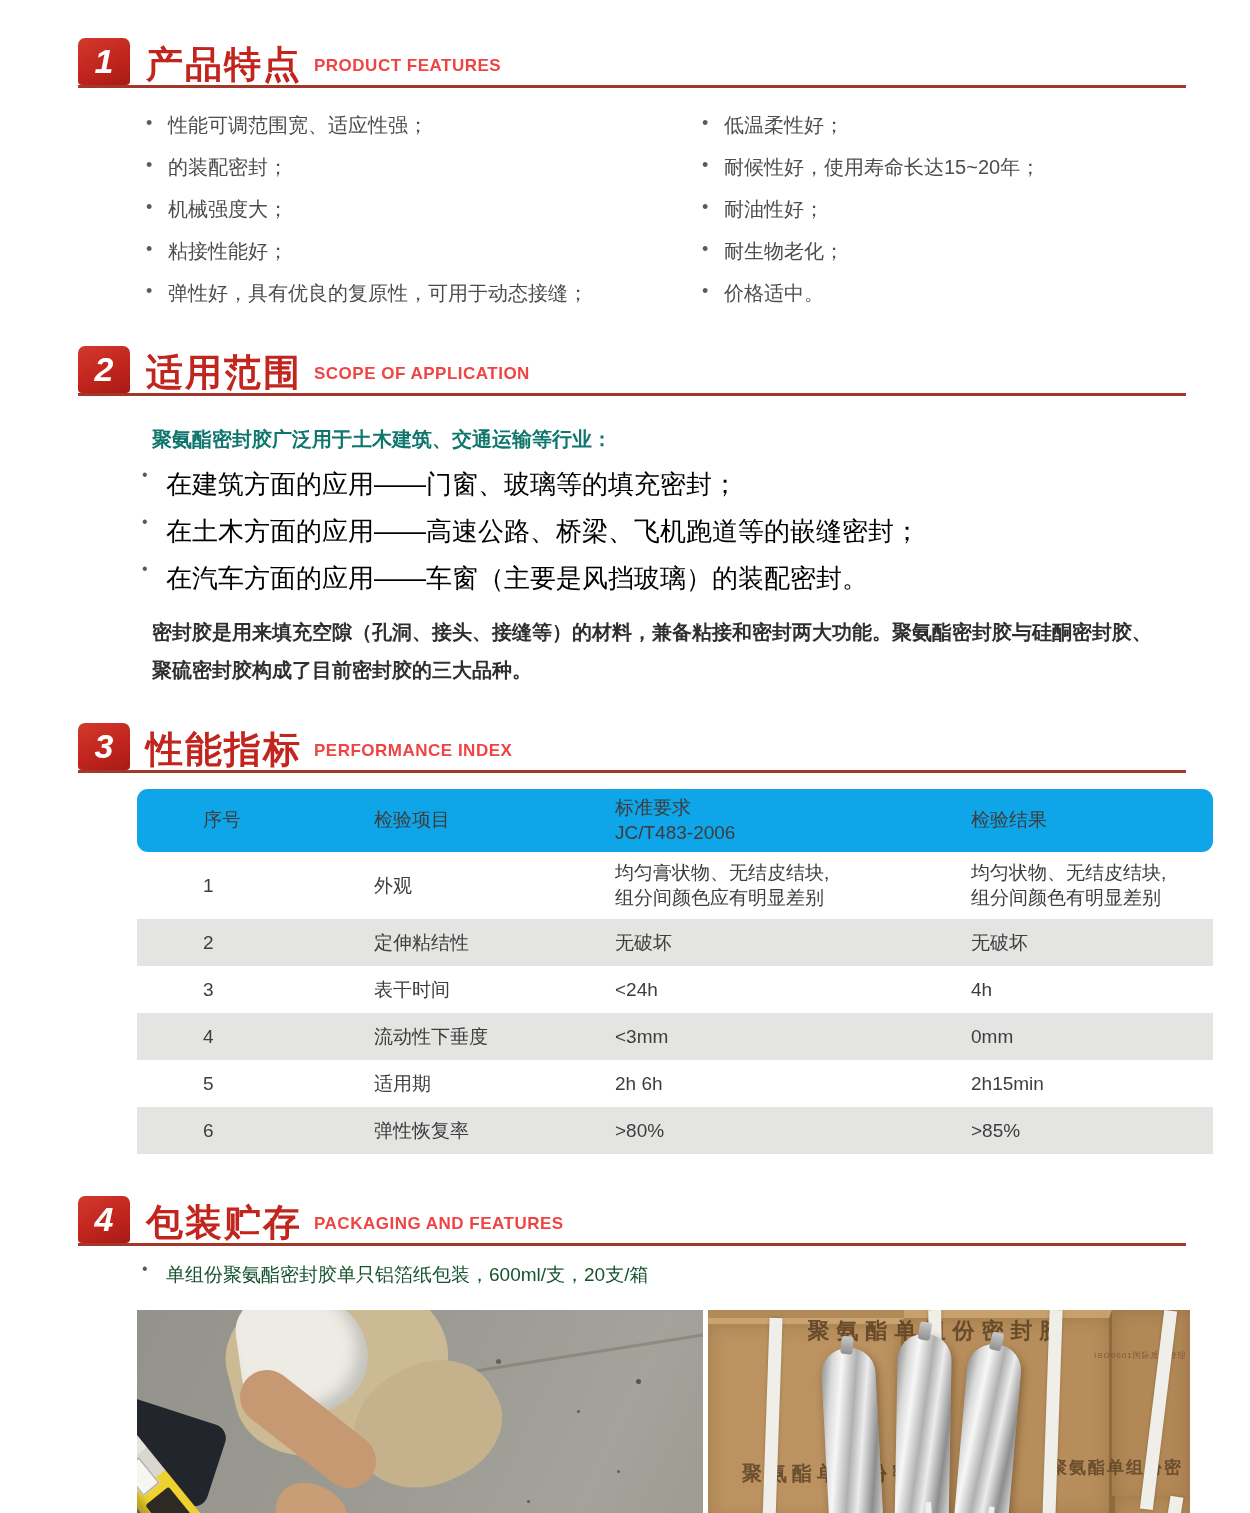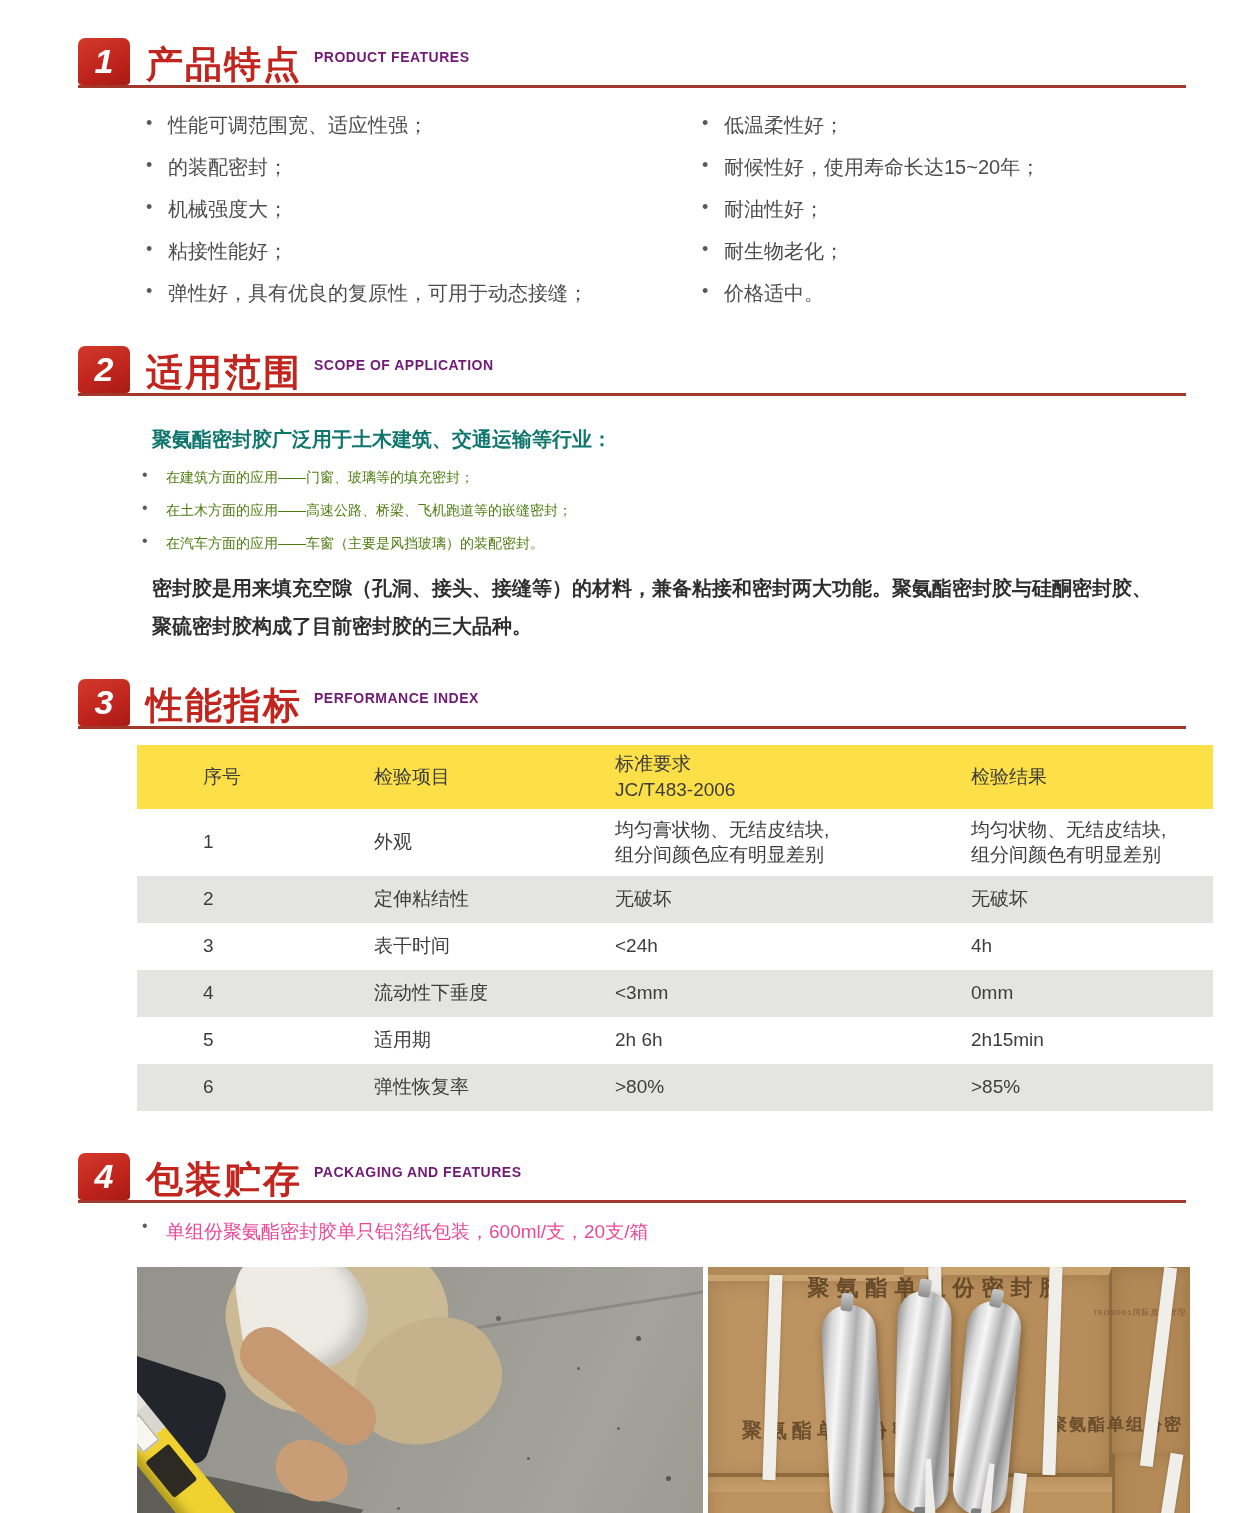--- a/index.html
+++ b/index.html
@@ -23,67 +23,67 @@
     border-radius:7px 7px 4px 4px;
     color:#fff; font-size:34px; font-weight:bold; font-style:italic;
     display:flex; align-items:center; justify-content:center;
     margin-right:16px;
   }
   .sec-title-cn{
     font-size:37px; font-weight:bold; color:#c1251d;
     letter-spacing:2px; line-height:1; padding-bottom:2px;
   }
   .sec-title-en{
-    font-size:14px; font-weight:bold; color:#701a75;
-    margin-left:12px; padding-bottom:20px; letter-spacing:0.5px;
+    font-size:17px; font-weight:bold; color:#ef4444;
+    margin-left:12px; padding-bottom:9px; letter-spacing:0.5px;
   }
   
   .features{ display:flex; margin:26px 0 0 140px; }
   .feat-col{ list-style:none; width:556px; }
   .feat-col.right{ width:auto; }
   .feat-item{
     position:relative; padding-left:28px; margin-bottom:19px;
     font-size:20px; color:#4d4d4d; line-height:1.15;
   }
   .feat-item::before{
     content:"•"; position:absolute; left:6px; top:-1px;
     color:#5a5a5a; font-size:18px;
   }
   
   .scope{ margin:30px 0 0 140px; padding-right:70px; }
   .scope-intro{ font-size:20px; font-weight:bold; color:#0f766e; margin-left:12px; margin-bottom:16px; }
   .scope-list{ list-style:none; }
   .scope-item{
     position:relative; padding-left:26px; margin-bottom:16px;
-    font-size:14px; color:#4d7c0f; line-height:1.2;
+    font-size:26px; color:#000000; line-height:1.2;
   }
   .scope-item::before{
     content:"•"; position:absolute; left:2px; top:-4px; color:#5a5a5a; font-size:16px;
   }
   .scope-note{
     margin-left:12px; margin-top:18px;
     font-size:20px; font-weight:bold; color:#2f2f2f;
     line-height:1.9; white-space:pre-line;
   }
   
   .ptable{ margin:16px 0 0 137px; width:1076px; font-size:19px; color:#3d3d3d; }
   .trow{ display:grid; grid-template-columns:233px 237px 358px 248px; align-items:center; }
   .trow>div{ padding-top:6px; padding-bottom:6px; line-height:1.35; white-space:pre-line; }
   .c1{ padding-left:66px; }
   .c2{ padding-left:4px; }
   .c3{ padding-left:8px; }
   .c4{ padding-left:6px; }
-  .thead{ background:#fde047; min-height:53px; }
+  .thead{ background:#0ea5e9; min-height:53px;border-radius:11px; }
   .rows .trow{ min-height:47px; }
   .rows .trow:first-child{ min-height:67px; }
   .rows .trow:nth-child(even){ background:#e4e4e3; }
   
   .pack-note-row{
     position:relative; margin:16px 0 0 140px; padding-left:26px;
-    font-size:19px; color:#ec4899;
+    font-size:19px; color:#14532d;
   }
   .pack-note-row::before{
     content:"•"; position:absolute; left:2px; top:-2px; color:#5a5a5a; font-size:16px;
   }
   
   .photos{ display:flex; margin:22px 0 0 137px; gap:5px; }
   .photo{ position:relative; overflow:hidden; height:320px; }
   .photo-left{ width:566px; background:linear-gradient(115deg,#93938b 0%,#9b9a92 40%,#a4a39b 75%,#9a9990 100%); }
   .photo-right{ width:482px; background:#b28a58; }
 

